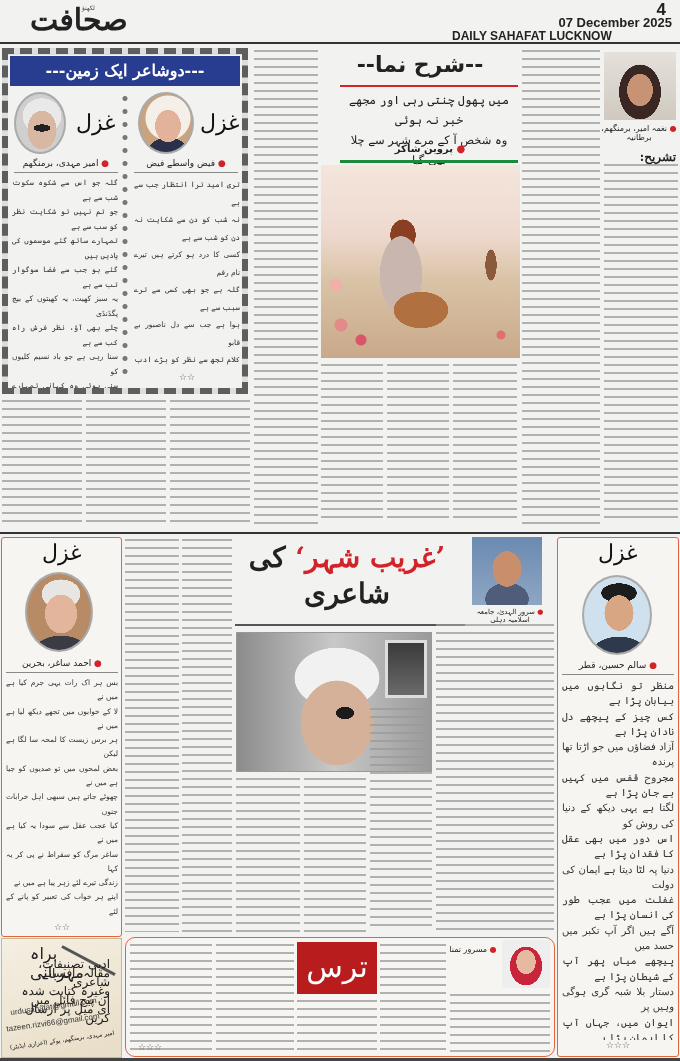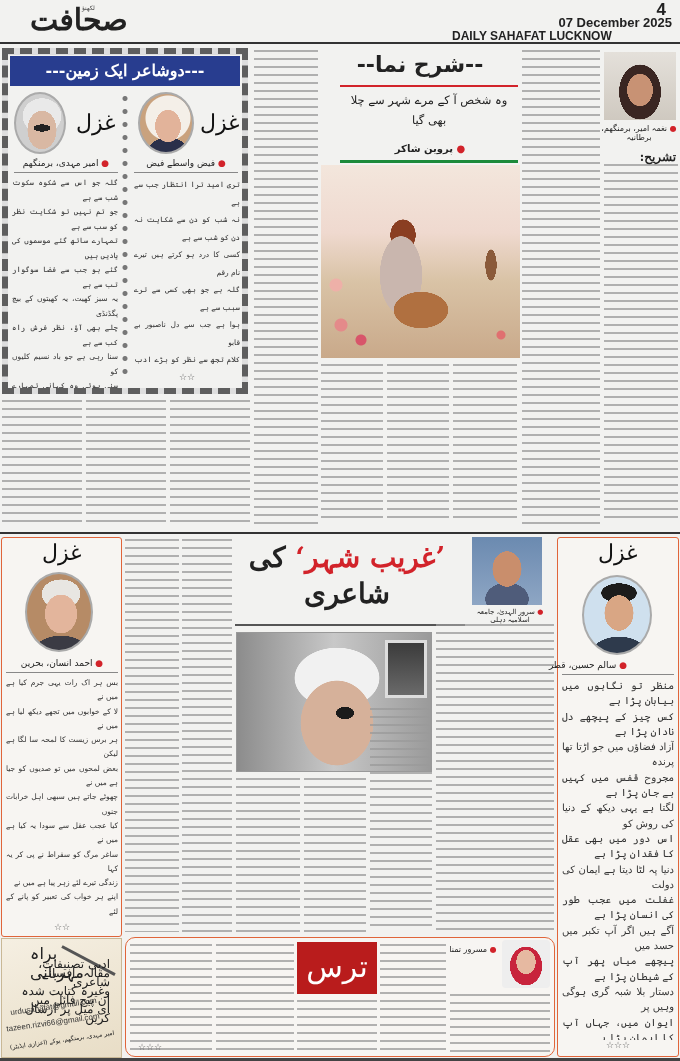--- a/index.html
+++ b/index.html
@@ -138,36 +138,37 @@
 <div class="abs txt" style="left:254px;top:48px;width:64px;height:476px;"></div>
 <div class="abs txt" style="left:321px;top:362px;width:62px;height:162px;"></div>
 <div class="abs txt" style="left:387px;top:362px;width:62px;height:162px;"></div>
 <div class="abs txt" style="left:453px;top:362px;width:64px;height:162px;"></div>
 <div class="abs txt" style="left:522px;top:48px;width:78px;height:476px;"></div>
 <div class="abs txt" style="left:604px;top:162px;width:74px;height:362px;"></div>
 
 <div class="abs sharh-title">--شرح نما--</div>
 <div class="abs red-rule"></div>
 <div class="abs couplet">
+  <div>میں پھول چنتی رہی اور مجھے خبر نہ ہوئی</div>
   <div>وہ شخص آ کے مرے شہر سے چلا بھی گیا</div>
 </div>
 <div class="abs couplet-author"><span class="dot">●</span> <span>پروین شاکر</span></div>
 <div class="abs green-rule"></div>
 <div class="abs illus" title="illustration of a woman picking flowers"></div>
 
 <div class="abs author-photo"></div>
 <div class="abs author-caption"><span class="dot">●</span> <span>نغمہ امیر، برمنگھم، برطانیہ</span></div>
 <div class="abs tashreeh urdu">تشریح:</div>
 
 <div class="abs bottom-rule"></div>
 
 <div class="abs red-box ghazal-box-left"></div>
 <div class="abs ghazal-title" style="left:42px;top:540px;">غزل</div>
 <div class="abs portrait" style="left:25px;top:572px;width:68px;height:80px;background:radial-gradient(ellipse 20px 24px at 34px 40px,#e3b59c 0 80%,transparent 81%),radial-gradient(ellipse 30px 18px at 34px 78px,#3b3b44 0 90%,transparent 91%),radial-gradient(ellipse 24px 18px at 34px 20px,#e8e6e2 0 80%,transparent 81%),#b68b66;"></div>
-<div class="abs poet-name" style="left:6px;top:658px;width:112px;"><span class="dot">●</span> <span>احمد انسان، بحرین</span></div>
+<div class="abs poet-name" style="left:6px;top:658px;width:112px;"><span class="dot">●</span> <span>احمد ساغر، بحرین</span></div>
 <div class="abs" style="left:6px;top:672px;width:112px;height:1px;background:#888;"></div>
 <div class="abs verses" style="left:6px;top:676px;width:112px;height:244px;overflow:hidden;font-size:7.5px;line-height:14.3px;">بس ہر اک رات یہی جرم کیا ہے میں نے
 لا کے خوابوں میں تجھے دیکھ لیا ہے میں نے
 ہر برس زیست کا لمحہ سا لگا ہے لیکن
 بعض لمحوں میں تو صدیوں کو جیا ہے میں نے
 چھوٹے جاتے ہیں سبھی اہل خرابات جنوں
 کیا عجب عقل سے سودا یہ کیا ہے میں نے
 ساغر مرگ کو سقراط نے پی کر یہ کہا
 زندگی تیرے لئے زہر پیا ہے میں نے
 اپنے ہر خواب کی تعبیر کو پانے کے لئے
@@ -176,21 +177,21 @@
 جاں کا نذرانہ کئی بار دیا ہے میں نے
 کیسے ممکن ہے کہ میں تجھ سے تری بات کروں
 تیرے کہنے پہ تو ہونٹوں کو سیا ہے میں نے
 مے کشی میں بھی کئی دور گزارے عادل
 کبھی چلو بھی ساغر سے پیا ہے میں نے</div>
 <div class="abs stars" style="left:6px;top:922px;width:112px;">☆☆</div>
 
 <div class="abs red-box ghazal-box-right"></div>
 <div class="abs ghazal-title" style="left:598px;top:540px;">غزل</div>
 <div class="abs portrait" style="left:582px;top:575px;width:70px;height:80px;background:radial-gradient(ellipse 18px 22px at 35px 36px,#d9a684 0 80%,transparent 81%),radial-gradient(ellipse 22px 12px at 35px 16px,#1c1c1c 0 80%,transparent 81%),radial-gradient(ellipse 30px 18px at 35px 76px,#2e3a4c 0 90%,transparent 91%),#cfe0ee;"></div>
-<div class="abs poet-name" style="left:532px;top:660px;width:112px;"><span class="dot">●</span> <span>سالم حسین، قطر</span></div>
+<div class="abs poet-name" style="left:562px;top:660px;width:112px;"><span class="dot">●</span> <span>سالم حسین، قطر</span></div>
 <div class="abs" style="left:562px;top:674px;width:112px;height:1px;background:#888;"></div>
 <div class="abs verses" style="left:562px;top:678px;width:112px;height:362px;overflow:hidden;font-size:10px;line-height:15.3px;">منظر تو نگاہوں میں بیابان پڑا ہے
 کس چیز کے پیچھے دل نادان پڑا ہے
 آزاد فضاؤں میں جو اڑتا تھا پرندہ
 مجروح قفس میں کہیں بے جان پڑا ہے
 لگتا ہے یہی دیکھ کے دنیا کی روش کو
 اس دور میں بھی عقل کا فقدان پڑا ہے
 دنیا پہ لٹا دیتا ہے ایمان کی دولت
 غفلت میں عجب طور کی انسان پڑا ہے
 آگے ہیں اگر آپ تکبر میں حسد میں

